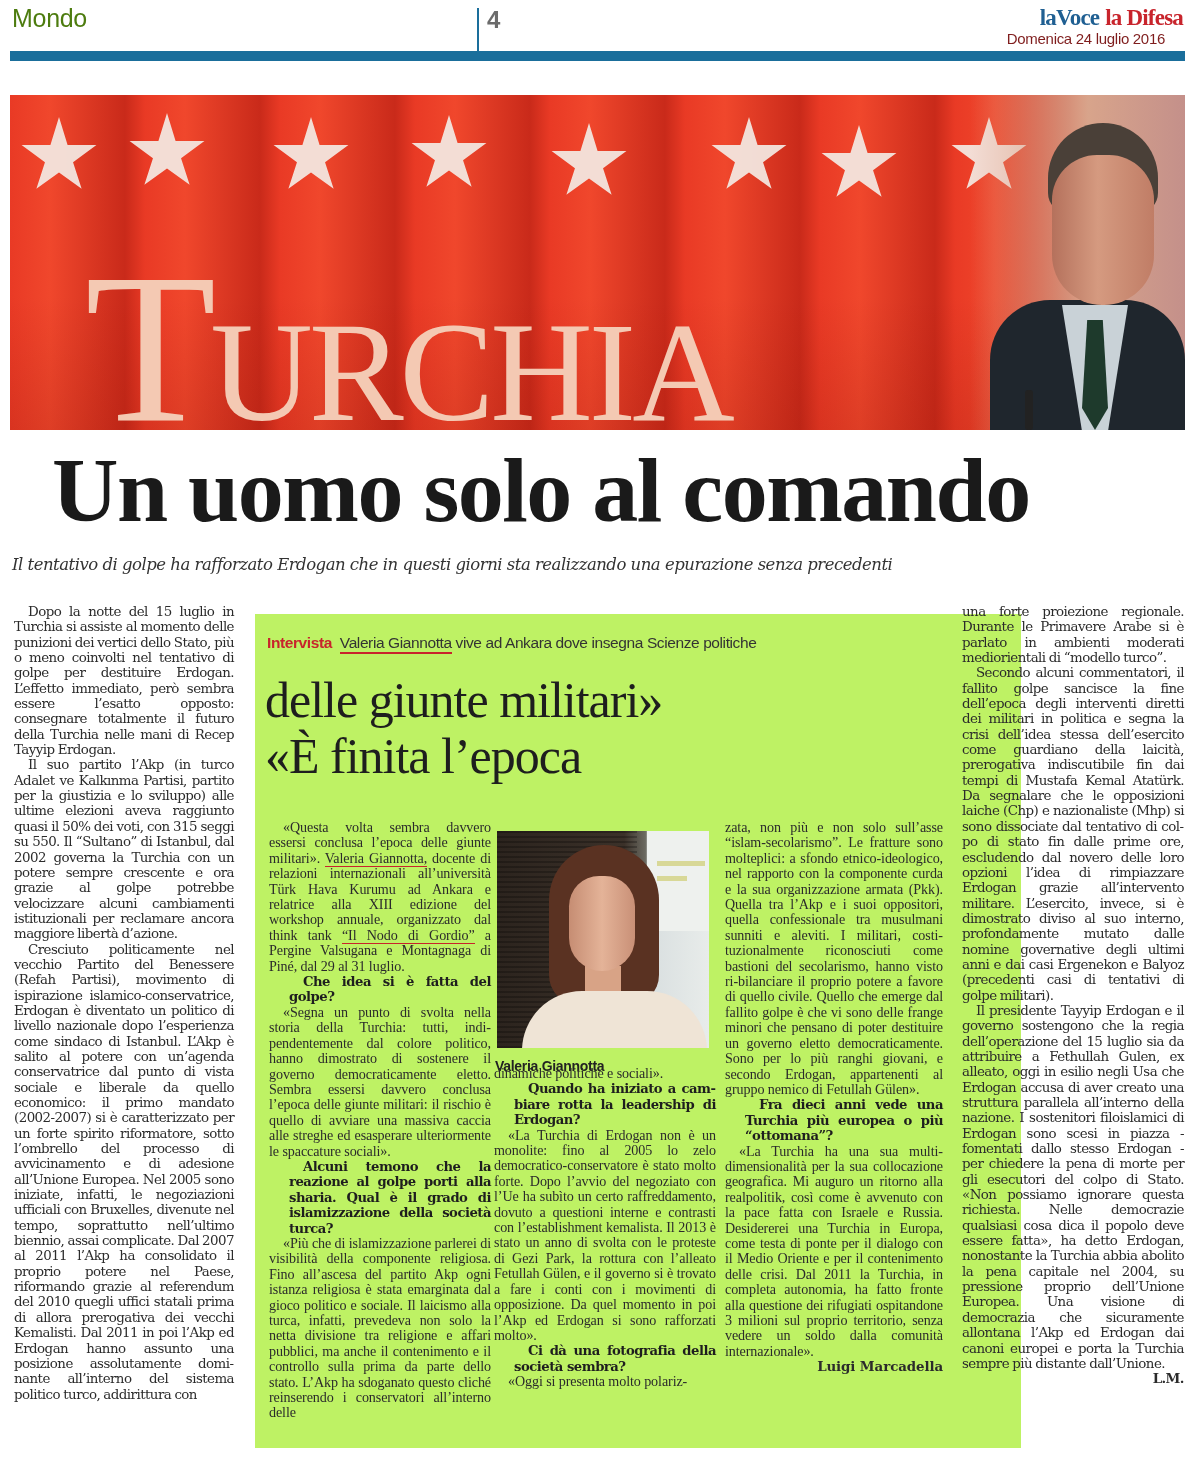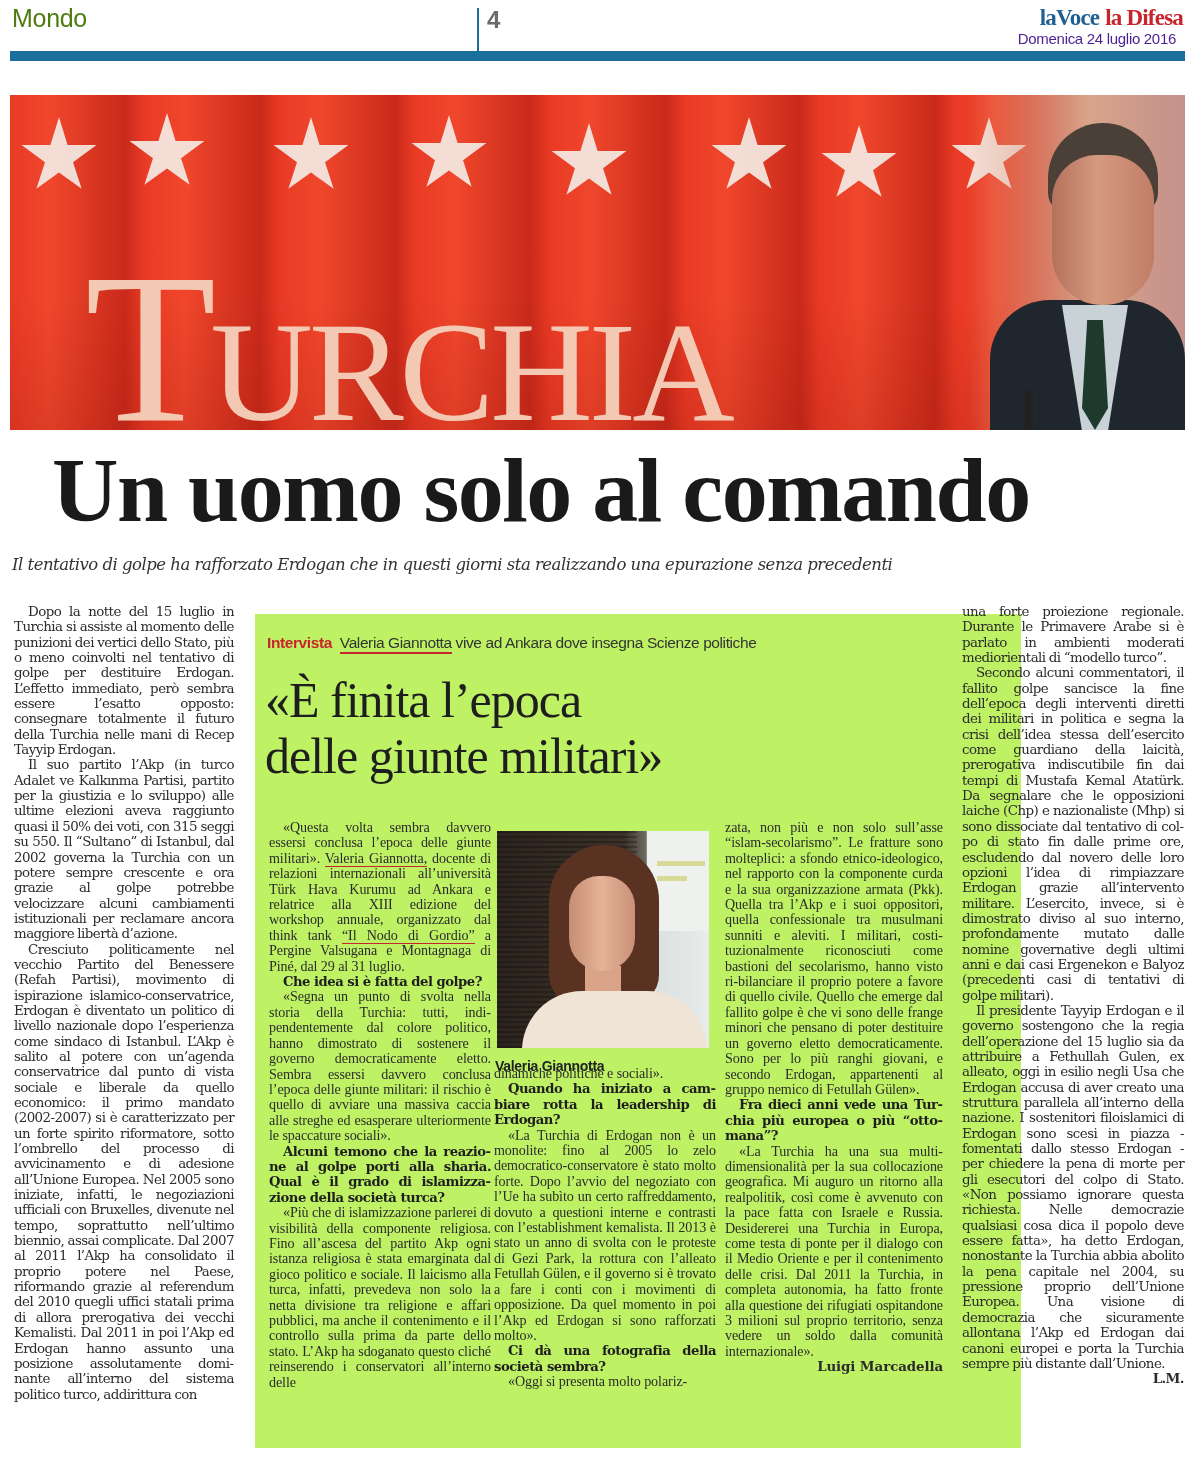--- a/index.html
+++ b/index.html
@@ -7,21 +7,21 @@
   body { position: relative; font-family: "DejaVu Serif", serif; color: #2a2a2a; }
 
   
   .hdr-section { position: absolute; left: 12px; top: 4px; font-family: "Liberation Sans", sans-serif; font-weight: normal; font-size: 25px; color: #4d7c0f; letter-spacing: -0.3px; }
   .hdr-divider { position: absolute; left: 477px; top: 8px; width: 2px; height: 44px; background: #1a6e9b; }
   .hdr-page { position: absolute; left: 487px; top: 6px; font-family: "Liberation Sans", sans-serif; font-weight: bold; font-size: 24px; color: #6b6b6b; }
   .hdr-bar { position: absolute; left: 10px; top: 51px; width: 1175px; height: 10px; background: #1a6e9b; }
   .hdr-logo { position: absolute; right: 14px; top: 5px; font-family: "Liberation Serif", serif; font-weight: bold; font-size: 23px; letter-spacing: -0.8px; white-space: nowrap; margin-left: 40px; }
   .hdr-logo .v { color: #1f5f92; }
   .hdr-logo .d { color: #c8242c; margin-left: 6px; }
-  .hdr-date { position: absolute; right: 21px; top: 30px; font-family: "Liberation Sans", sans-serif; font-size: 15px; color: #4c1d95; letter-spacing: -0.3px; margin-left: 28px; }
+  .hdr-date { position: absolute; right: 32px; top: 30px; font-family: "Liberation Sans", sans-serif; font-size: 15px; color: #7f1d1d; letter-spacing: -0.3px; margin-left: 28px; }
 
   
   .hero { position: absolute; left: 10px; top: 95px; width: 1175px; height: 335px; overflow: hidden;
     background: repeating-linear-gradient(90deg, #e93a25 0px, #f0472c 40px, #c92a1a 115px, #e93a25 135px); }
   .star { position: absolute; width: 78px; height: 78px; background: #f3eae4; opacity: 0.92;
     clip-path: polygon(50% 0%, 61% 36%, 98% 36%, 68% 58%, 79% 92%, 50% 71%, 21% 92%, 32% 58%, 2% 36%, 39% 36%); }
   .hero-shade { position: absolute; left: 0; top: 0; width: 100%; height: 100%;
     background: linear-gradient(180deg, rgba(0,0,0,0) 60%, rgba(120,10,0,0.15) 100%); }
   .hero-title { position: absolute; left: 75px; top: 145px; font-family: "Liberation Serif", serif; color: #f4c9b3; line-height: 1; white-space: nowrap; }
   .hero-title .big { font-size: 215px; vertical-align: baseline; letter-spacing: -6px; }
@@ -50,21 +50,21 @@
   .col1 { left: 14px; top: 604px; width: 220px; }
   .col4 { left: 962px; top: 604px; width: 222px; }
 
   
   .box { position: absolute; left: 255px; top: 614px; width: 766px; height: 834px; background: #bef264; }
   .kicker { position: absolute; left: 12px; top: 20px; font-family: "Liberation Sans", sans-serif; font-size: 15.5px; color: #333; white-space: nowrap; letter-spacing: -0.4px; }
   .kicker .tag { color: #c8242c; font-weight: bold; margin-right: 4px; }
   .kicker .name { border-bottom: 2px solid #c8242c; padding-bottom: 1px; }
   .box-title { position: absolute; left: 10px; top: 58px; font-family: "Liberation Serif", serif; font-size: 50px; line-height: 56px; color: #1e1e1e; letter-spacing: -1px; }
   .box .col { font-size: 13.2px; line-height: 15.4px; font-family: "Liberation Serif", serif; letter-spacing: -0.1px; word-spacing: 0; font-size: 14.1px; }
-  .box .col .q { font-family: "DejaVu Serif", serif; font-size: 13.2px; letter-spacing: -0.5px; }
+  .box .col .q { font-family: "DejaVu Serif", serif; font-size: 13.2px; letter-spacing: -0.5px; margin-left: 20px; }
   .box .col .sig { font-family: "DejaVu Serif", serif; font-size: 13.4px; }
   .bcol1 { left: 14px; top: 206px; width: 222px; }
   .bcol2 { left: 239px; top: 452px; width: 222px; }
   .bcol3 { left: 470px; top: 206px; width: 218px; }
   .link { border-bottom: 1.5px solid #c8242c; }
 
   .photo { position: absolute; left: 242px; top: 217px; width: 212px; height: 217px; overflow: hidden;
     background: linear-gradient(90deg, #2c241e 0%, #3b3129 60%, #6b6a61 70%, #d9dfe0 72%, #e8ecea 100%); }
   .photo .stripes { position: absolute; left: 0; top: 0; width: 140px; height: 217px; background: repeating-linear-gradient(180deg, rgba(0,0,0,0.25) 0px, rgba(0,0,0,0.25) 2px, rgba(0,0,0,0) 2px, rgba(0,0,0,0) 5px); }
   .photo .screen { position: absolute; left: 150px; top: 0; width: 62px; height: 100px; background: #eef1ee; }
@@ -117,22 +117,22 @@
   <p>Il suo partito l’Akp (in tur­co Adalet ve Kalkınma Parti­si, partito per la giustizia e lo sviluppo) alle ultime elezioni aveva raggiunto quasi il 50% dei voti, con 315 seggi su 550. Il “Sultano” di Istanbul, dal 2002 governa la Turchia con un potere sempre crescente e ora grazie al golpe potrebbe velocizzare alcuni cambiamenti istituzionali per reclamare an­cora maggiore libertà d’azione.</p>
   <p>Cresciuto politicamente nel vecchio Partito del Benessere (Refah Partisi), movimento di ispirazione islamico-conser­vatrice, Erdogan è diventato un politico di livello nazionale dopo l’esperienza come sindaco di Istanbul. L’Akp è salito al potere con un’agenda conserva­trice dal punto di vista sociale e liberale da quello economi­co: il primo mandato (2002-2007) si è caratterizzato per un forte spirito riformatore, sotto l’ombrello del processo di avvicinamento e di adesione all’Unione Europea. Nel 2005 sono iniziate, infatti, le nego­ziazioni ufficiali con Bruxelles, divenute nel tempo, soprattut­to nell’ultimo biennio, assai complicate. Dal 2007 al 2011 l’Akp ha consolidato il proprio potere nel Paese, riformando grazie al referendum del 2010 quegli uffici statali prima di allora prerogativa dei vecchi Kemalisti. Dal 2011 in poi l’Akp ed Erdogan hanno assunto una posizione assolutamente domi­nante all’interno del sistema politico turco, addirittura con</p>
 </div>
 
 <div class="box">
   <div class="kicker">
     <span class="tag">Intervista</span>
     <span class="name">Valeria Giannotta</span><span> vive ad Ankara dove insegna Scienze politiche</span>
   </div>
   <div class="box-title">
+    <div>delle giunte militari»</div>
     <div>«È finita l’epoca</div>
-    <div>delle giunte militari»</div>
   </div>
 
   <div class="col bcol1">
     <p><span>«Questa volta sembra davve­ro essersi conclusa l’epoca delle giunte militari». </span><span class="link">Valeria Giannot­ta,</span><span> docente di relazioni interna­zionali all’università Türk Hava Kurumu ad Ankara e relatrice alla XIII edizione del workshop annuale, organizzato dal think tank </span><span class="link">“Il Nodo di Gordio”</span><span> a Pergine Valsugana e Montagnaga di Piné, dal 29 al 31 luglio.</span></p>
     <p class="q">Che idea si è fatta del golpe?</p>
     <p>«Segna un punto di svolta nella storia della Turchia: tutti, indi­pendentemente dal colore politi­co, hanno dimostrato di sostene­re il governo democraticamente eletto. Sembra essersi davvero conclusa l’epoca delle giunte mi­litari: il rischio è quello di avviare una massiva caccia alle streghe ed esasperare ulteriormente le spaccature sociali».</p>
     <p class="q">Alcuni temono che la reazio­ne al golpe porti alla sharia. Qual è il grado di islamizza­zione della società turca?</p>
     <p>«Più che di islamizzazione par­lerei di visibilità della componen­te religiosa. Fino all’ascesa del partito Akp ogni istanza religio­sa è stata emarginata dal gioco politico e sociale. Il laicismo alla turca, infatti, prevedeva non solo la netta divisione tra religione e affari pubblici, ma anche il conte­nimento e il controllo sulla prima da parte dello stato. L’Akp ha sdo­ganato questo cliché reinserendo i conservatori all’interno delle</p>
   </div>
 

